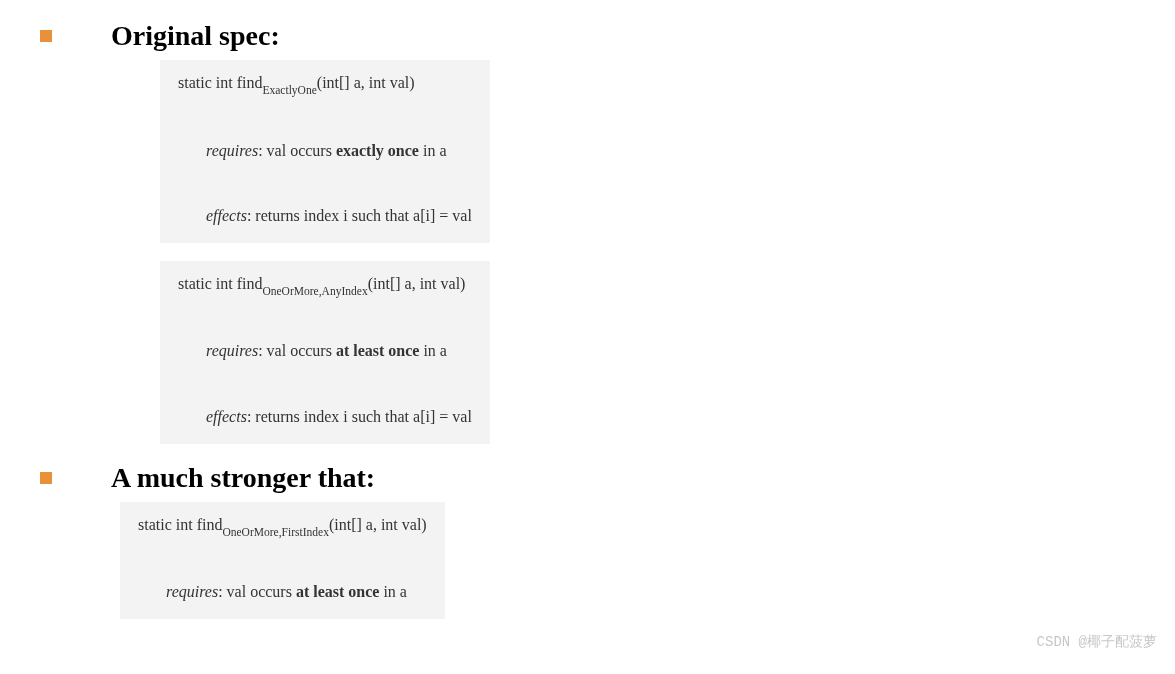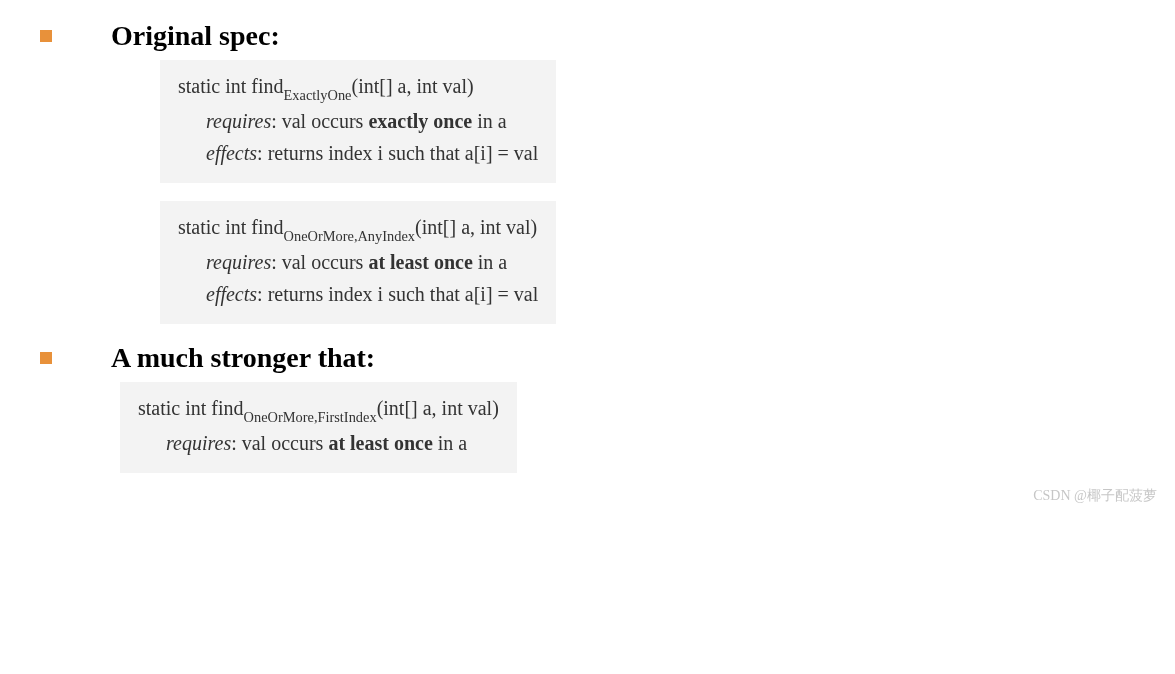--- a/index.html
+++ b/index.html
@@ -31,51 +31,52 @@
     .heading {
       font-weight: bold;
       font-size: 28px;
       color: #000;
     }
     .codeblock {
       background: #f3f3f3;
       margin-left: 120px;
       padding: 10px 18px 14px 18px;
       font-family: 'Book Antiqua', Palatino, 'Palatino Linotype', serif;
-      font-size: 20px;
+      font-size: 16px;
       line-height: 1.6;
       color: #333;
       width: fit-content;
     }
     .codeblock.wide {
       margin-left: 80px;
     }
     .codeline {
       white-space: nowrap;
     }
     .indent1 {
       padding-left: 28px;
+      margin-top: 40px;
     }
     .sub {
       font-size: 0.72em;
       vertical-align: sub;
       position: relative;
       top: 2px;
     }
     .italic {
       font-style: italic;
     }
     .bold {
       font-weight: bold;
     }
     .watermark {
       position: absolute;
       right: 18px;
       bottom: 6px;
-      font-family: Liberation Serif, serif;
+      font-family: Liberation Mono, monospace;
       font-size: 14px;
       color: rgba(128,128,128,0.45);
     }
   </style>
 </head>
 <body>
 
 <div id="root">
     <div class="section">
       <div class="bullet-row">

